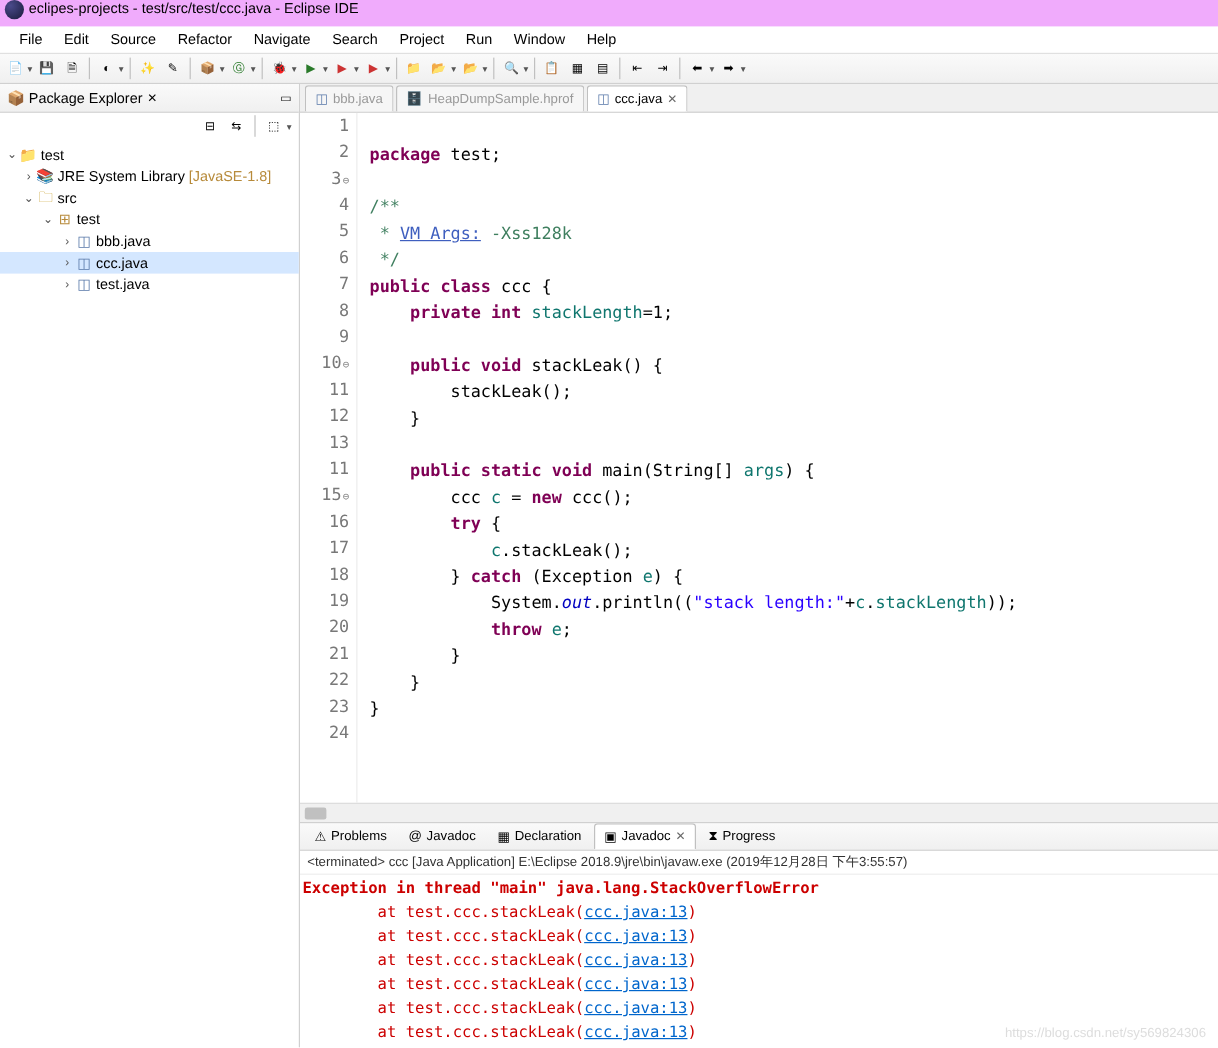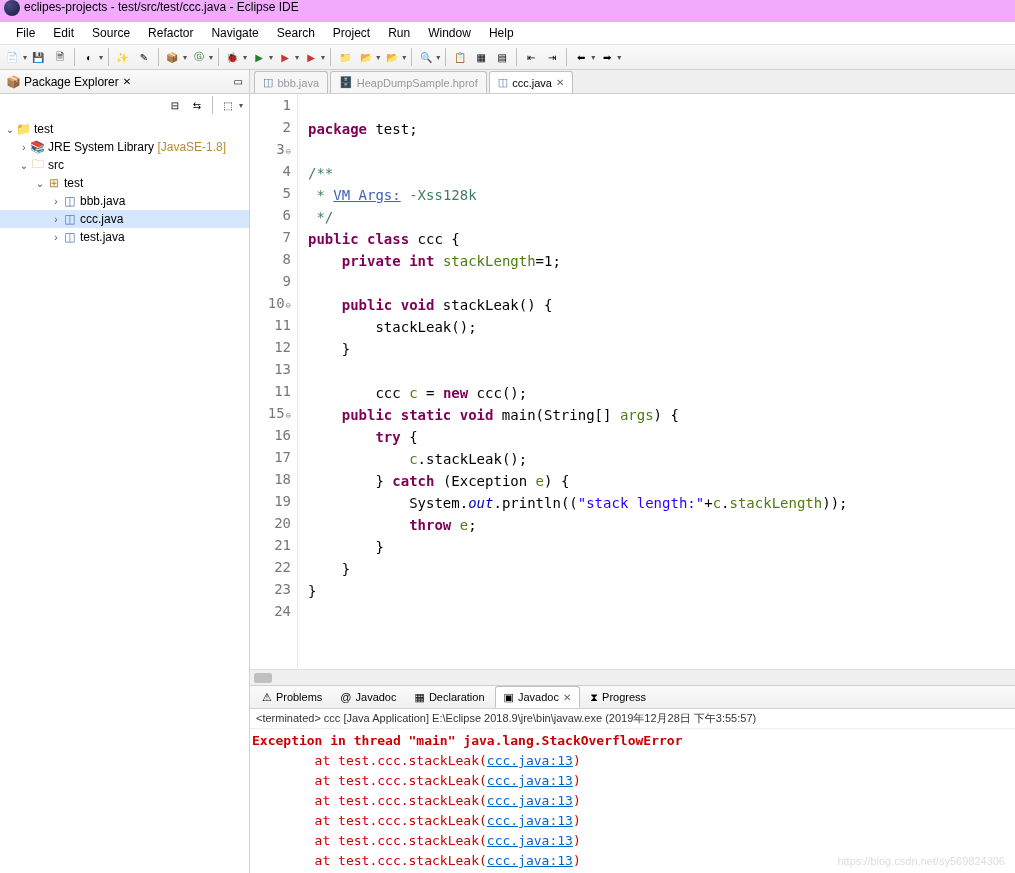--- a/index.html
+++ b/index.html
@@ -35,21 +35,21 @@
 .gutter div { height:22px; line-height:22px; }
 .gutter .fold::after { content:"⊖"; font-size:9px; color:#888; margin-left:1px; }
 .vstrip { width:10px; background:#fff; }
 .code { flex:1;margin-top:24px; }
 .code div { height:22px; line-height:22px; white-space:pre; }
 .hl { background:#e8f0fe; }
 .kw { color:#7f0055; font-weight:bold; }
 .cm { color:#3f7f5f; }
 .cmtag { color:#3f5fbf;text-decoration:underline; }
 .str { color:#2a00ff; }
-.fld { color:#4d7c0f; }
+.fld { color:#0f766e; }
 .sfld { color:#0000c0; font-style:italic; }
 .hscroll { height:16px; background:#f0f0f0; border-top:1px solid #ddd; display:flex; align-items:center; }
 .hscroll .thumb { width:18px; height:10px; background:#c0c0c0; border-radius:2px; margin-left:4px; }
 .bottom-tabs { height:24px; display:flex; align-items:center; background:linear-gradient(#fafafa,#f0f0f0); border-top:1px solid #d0d0d0; border-bottom:1px solid #d0d0d0; padding-left:4px; gap:2px; }
 .btab { display:flex; align-items:center; height:22px; padding:0 8px; gap:4px; font-size:11px; }
 .btab.active { background:#fff; border:1px solid #c0c0c0; border-bottom-color:#fff; border-radius:3px 3px 0 0; }
 .console-info { font-size:11px; padding:2px 6px; color:#333; border-bottom:1px solid #eee; }
 .console { font-family:Consolas,monospace; font-size:13px; padding:2px 0; }
 .console .line { height:20px; line-height:20px; white-space:pre; padding-left:2px; }
 .err { color:#cc0000; }
@@ -231,22 +231,22 @@
           <div><span class="cm">/**</span></div>
           <div><span class="cm"> * </span><span class="cmtag">VM Args:</span><span class="cm"> -Xss128k</span></div>
           <div><span class="cm"> */</span></div>
           <div><span class="kw">public class</span> ccc {</div>
           <div>    <span class="kw">private int</span> <span class="fld">stackLength</span>=1;</div>
           <div></div>
           <div>    <span class="kw">public void</span> stackLeak() {</div>
           <div>        stackLeak();</div>
           <div>    }</div>
           <div></div>
+          <div>    <span class="kw">public static void</span> main(String[] <span class="fld">args</span>) {</div>
           <div>        ccc <span class="fld">c</span> = <span class="kw">new</span> ccc();</div>
-          <div>    <span class="kw">public static void</span> main(String[] <span class="fld">args</span>) {</div>
           <div>        <span class="kw">try</span> {</div>
           <div>            <span class="fld">c</span>.stackLeak();</div>
           <div>        } <span class="kw">catch</span> (Exception <span class="fld">e</span>) {</div>
           <div>            System.<span class="sfld">out</span>.println((<span class="str">"stack length:"</span>+<span class="fld">c</span>.<span class="fld">stackLength</span>));</div>
           <div>            <span class="kw">throw</span> <span class="fld">e</span>;</div>
           <div>        }</div>
           <div>    }</div>
           <div>}</div>
         </div>
     </div>

